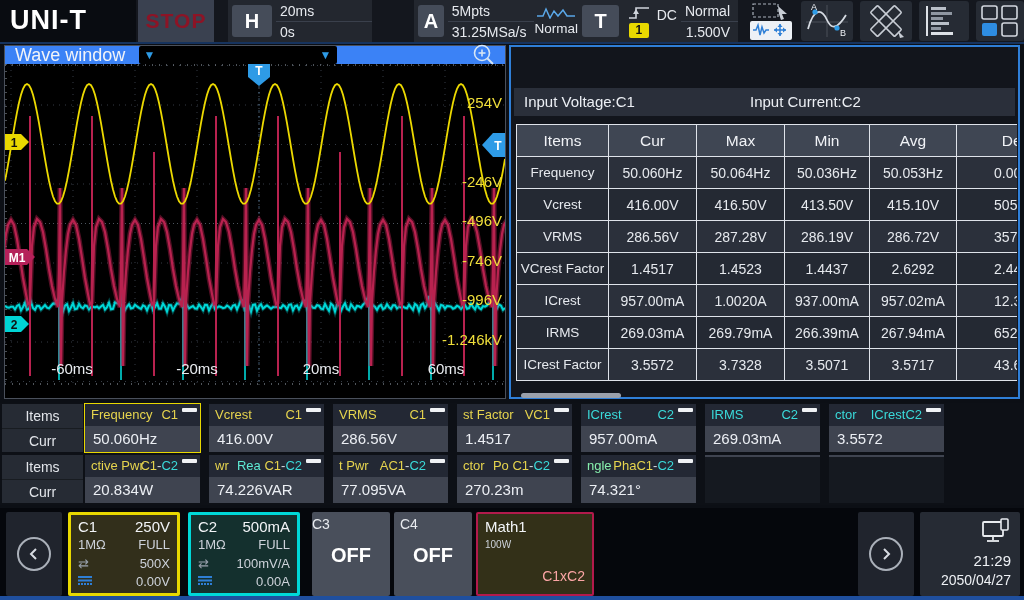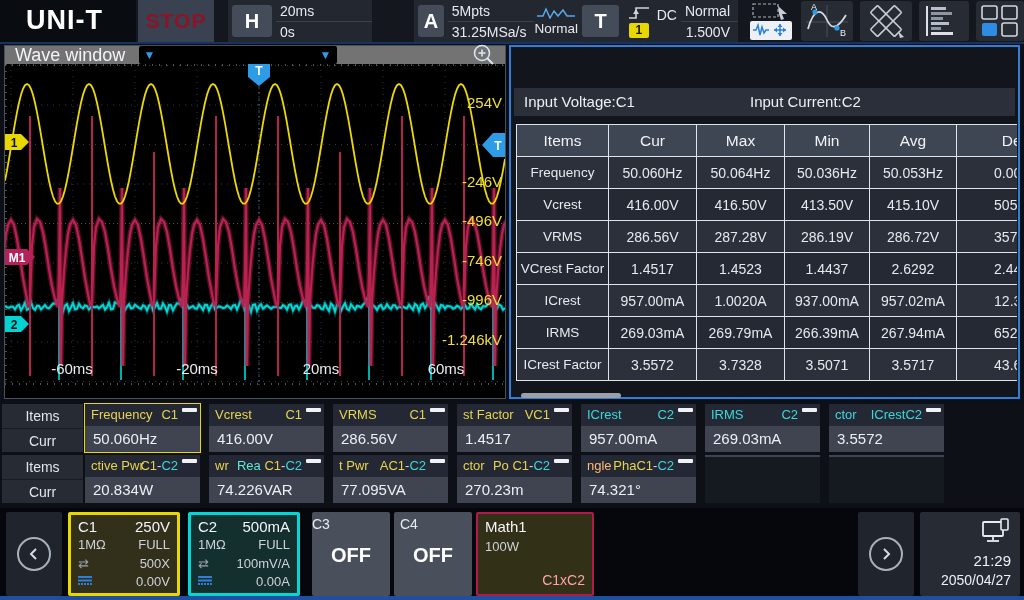--- a/index.html
+++ b/index.html
@@ -2,21 +2,21 @@
 <html><head>
 <meta charset="utf-8">
 <style>
   html,body{margin:0;padding:0;background:#06080d;}
   #screen{position:relative;width:1024px;height:600px;overflow:hidden;
           background:#0c0f15;font-family:"Liberation Sans",sans-serif;color:#e8ebf0;}
   
   #topbar{position:absolute;left:0;top:0;width:1024px;height:42px;background:#14171e;
           border-bottom:2px solid #16335e;}
   #logo-zone{position:absolute;left:0;top:0;width:136px;height:42px;background:#090c11;}
-  #logo{position:absolute;left:26px;top:5px;font-size:27px;font-weight:800;letter-spacing:1px;color:#fff;}
+  #logo{position:absolute;left:10px;top:5px;font-size:27px;font-weight:800;letter-spacing:1px;color:#fff;}
   #stop{position:absolute;left:138px;top:0;width:76px;height:42px;background:#3a4150;
         color:#8c1426;font-size:21px;font-weight:bold;letter-spacing:1px;
         display:flex;align-items:center;justify-content:center;}
   .blk{position:absolute;top:0;height:42px;background:#23272f;display:flex;align-items:stretch;}
   .key{width:40px;height:32px;margin:5px 4px;background:#454c59;border-radius:3px;color:#fff;
        font-size:20px;font-weight:bold;display:flex;align-items:center;justify-content:center;}
   .col2{display:flex;flex-direction:column;justify-content:center;font-size:14px;color:#e6e9ee;flex:1;}
   .col2 .l1{padding:1px 8px 2px 4px;border-bottom:1px solid #3a404c;}
   .col2 .l2{padding:2px 8px 1px 4px;}
   .col2.ra .l1,.col2.ra .l2{text-align:right;}
@@ -29,21 +29,21 @@
   #trig-badge{width:20px;height:15px;background:#e8d800;color:#111;border-radius:2px;font-size:12px;
               font-weight:bold;display:flex;align-items:center;justify-content:center;margin-top:3px;}
   #trig-coup{font-size:14px;color:#e6e9ee;margin:7px 4px 0 2px;}
   #top-icons{position:absolute;left:748px;top:0;width:276px;height:42px;display:flex;align-items:center;gap:7px;}
   .tile{background:#262b34;border-radius:3px;display:flex;align-items:center;justify-content:center;}
   #tile-selectmove{background:transparent;flex-direction:column;gap:1px;}
   #wavemove-box{width:42px;height:19px;background:#edf1f6;border-radius:2px;display:flex;align-items:center;justify-content:center;}
   
   #wavewin{position:absolute;left:4px;top:45px;width:502px;height:354px;background:#000;
            border:1px solid #4a505b;box-sizing:border-box;}
-  #wave-header{height:18px;background:#737373;display:flex;align-items:center;justify-content:space-between;}
+  #wave-header{height:18px;background:#3b82f6;display:flex;align-items:center;justify-content:space-between;}
   #wave-title{font-size:18px;color:#f2f4f8;margin-left:10px;white-space:nowrap;}
   #rangebar{position:relative;width:198px;height:18px;background:#000;border-radius:2px;margin-left:14px;}
   .tri{position:absolute;top:1px;font-size:12px;color:#2e9be6;line-height:16px;}
   #wave-spacer{flex:1;}
   
   #pq{position:absolute;left:509px;top:45px;width:511px;height:354px;background:#12151c;
       border:2px solid #2f7fd8;box-sizing:border-box;}
   #pq-header{position:relative;height:33px;background:#3d4450;}
   #pq-title{position:absolute;left:12px;top:5px;font-size:18px;color:#f2f4f8;}
   #pq-gear{position:absolute;right:44px;top:3px;width:26px;height:26px;border-radius:50%;background:#171b22;
@@ -84,21 +84,21 @@
   .chrow{display:flex;justify-content:space-between;align-items:center;font-size:13px;color:#cdd2da;line-height:15px;}
   .chrow .big{font-size:15px;color:#f2f4f7;}
   #card-c1{left:68px;width:112px;border:3px solid #e8d800;background:#322f1b;}
   #card-c2{left:188px;width:112px;border:3px solid #00d8d8;background:#14302e;}
   #card-c3{left:312px;width:78px;background:#494f5b;padding:4px 0;justify-content:flex-start;}
   #card-c4{left:394px;width:78px;background:#494f5b;padding:4px 6px;justify-content:flex-start;}
   .offlabel{font-size:14px;color:#e8ebef;}
   .offbig{font-size:20px;font-weight:bold;color:#fff;text-align:center;margin-top:12px;}
   #card-m1{left:476px;width:118px;border:2px solid #b21a4c;background:#333018;justify-content:flex-start;gap:4px;}
   #card-m1 .mline1{font-size:15px;color:#f2f4f7;}
-  #card-m1 .mline2{font-size:13px;color:#cdd2da;}
+  #card-m1 .mline2{font-size:10px;color:#cdd2da;}
   #card-m1 .mline3{font-size:14px;color:#fca5a5;margin-top:14px;text-align:right;}
   #clockpanel{position:absolute;left:920px;top:4px;width:100px;height:84px;background:#262b34;border-radius:2px;}
   #clockpanel .t1{position:absolute;right:9px;top:40px;font-size:15px;color:#eef1f5;}
   #clockpanel .t2{position:absolute;right:9px;top:60px;font-size:14px;color:#eef1f5;}
   #monitor-ic{position:absolute;right:8px;top:6px;}
   #bottomline{position:absolute;left:0;top:596px;width:1024px;height:4px;background:#1f4f9e;}
   .coup{font-size:13px;color:#98a0ac;}
 </style>
 </head>
 <body>
@@ -429,21 +429,21 @@
         </div>
         <div class="mcell" style="left: 333px; top: 52px;">
           <div class="mlabel"><span style="color: rgb(230, 212, 78);">t Pwr</span><span class="mchan"><span style="color: rgb(230, 212, 78);">A</span><span style="color: rgb(230, 212, 78);">C1</span><span style="color: rgb(216, 220, 226);">-</span><span style="color: rgb(58, 218, 218);">C2</span></span><span class="mdash"></span></div>
           <div class="mvalue">77.095VA</div>
         </div>
         <div class="mcell" style="left: 457px; top: 52px;">
           <div class="mlabel"><span style="color: rgb(230, 212, 78);">ctor</span><span class="mchan"><span style="color: rgb(230, 212, 78);">Po </span><span style="color: rgb(230, 212, 78);">C1</span><span style="color: rgb(216, 220, 226);">-</span><span style="color: rgb(58, 218, 218);">C2</span></span><span class="mdash"></span></div>
           <div class="mvalue">270.23m</div>
         </div>
         <div class="mcell" style="left: 581px; top: 52px;">
-          <div class="mlabel"><span style="color: #fdba74;">ngle</span><span class="mchan"><span style="color: rgb(230, 212, 78);">Pha</span><span style="color: rgb(230, 212, 78);">C1</span><span style="color: rgb(216, 220, 226);">-</span><span style="color: rgb(58, 218, 218);">C2</span></span><span class="mdash"></span></div>
+          <div class="mlabel"><span style="color: #86efac;">ngle</span><span class="mchan"><span style="color: rgb(230, 212, 78);">Pha</span><span style="color: rgb(230, 212, 78);">C1</span><span style="color: rgb(216, 220, 226);">-</span><span style="color: rgb(58, 218, 218);">C2</span></span><span class="mdash"></span></div>
           <div class="mvalue">74.321°</div>
         </div>
         <div class="mcell empty" style="left: 705px; top: 52px;"></div>
         <div class="mcell empty" style="left: 829px; top: 52px;"></div>
       </div>
 
   </div>
 
   <div id="bottombar">
     <div class="navpanel" style="left:6px;">

